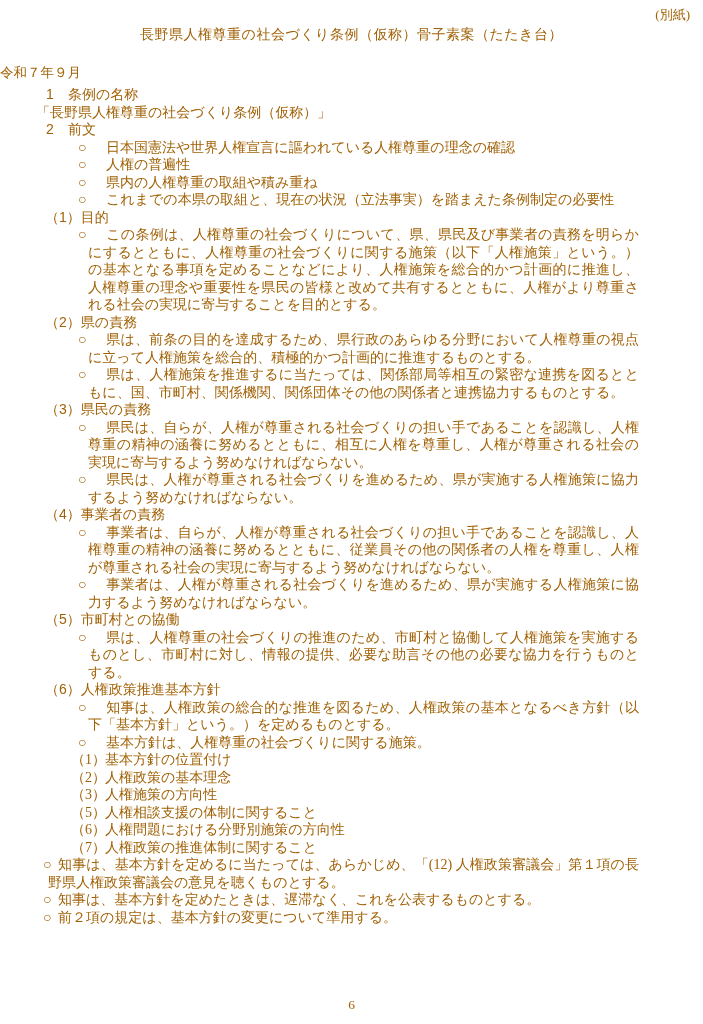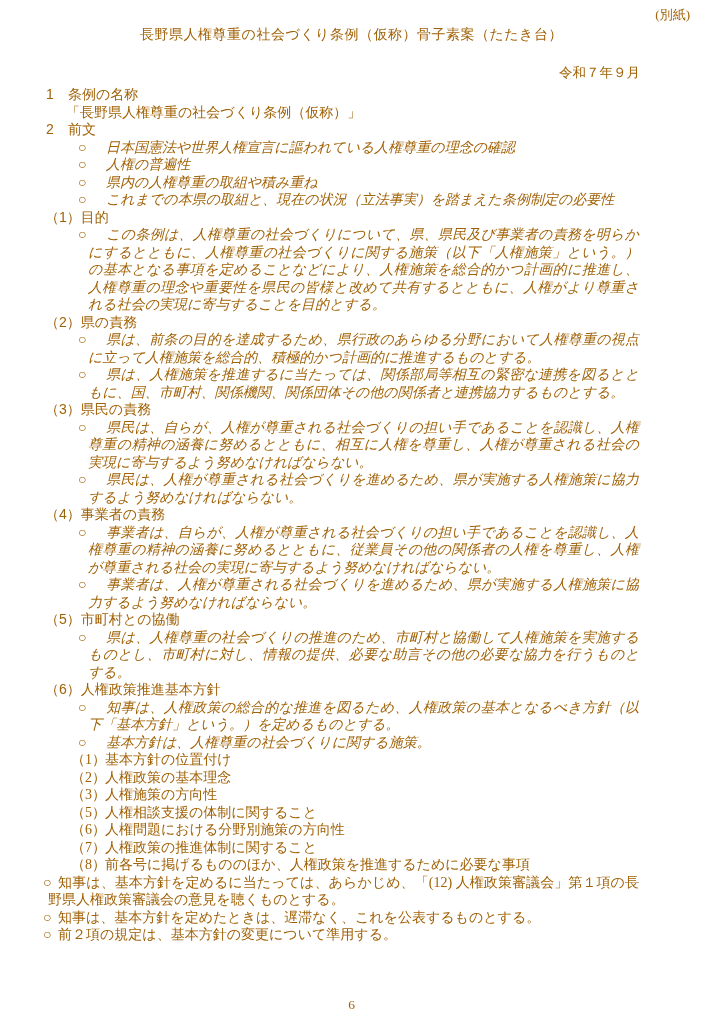--- a/index.html
+++ b/index.html
@@ -18,41 +18,41 @@
   .corner-note{
     position:absolute;top:7px;right:13px;
     font-size:13px;line-height:15px;
   }
   .doc-title{
     position:absolute;top:26px;left:0;width:100%;
     text-align:center;font-size:14px;letter-spacing:.5px;
   }
   .doc-date{
     position:absolute;top:64px;left:0;width:100%;
-    text-align:right;padding-right:63px;box-sizing:border-box;
+    padding-right:63px;box-sizing:border-box;
     font-size:13.5px;
   }
   .doc-body{
     position:absolute;top:86px;left:0;right:16px;
     padding-right:48px;
   }
   .doc-body p{margin:0;text-align:justify;}
 
   
   p.h1{padding-left:46px;}
   p.h1 .h1num{display:inline-block;width:22px;}
 
   
-  p.q{padding-left:66px;}
+  p.q{padding-left:36px;}
 
   
   p.h2{padding-left:45px;}
 
   
-  p.b1{padding-left:88px;text-indent:-10px;font-style:italic;}
+  p.b1{padding-left:88px;text-indent:-10px;}
   p.b1 .mk{display:inline-block;width:28px;text-indent:0;}
 
   
   p.b2{padding-left:48px;text-indent:-5px;}
   p.b2 .mk{display:inline-block;width:15px;text-indent:0;}
 
   
   p.num{padding-left:71px;}
   p.num .mk{display:inline-block;width:34px;}
 
@@ -91,19 +91,18 @@
       <p class="b1"><span class="mk">○</span><span>県は、人権尊重の社会づくりの推進のため、市町村と協働して人権施策を実施するものとし、市町村に対し、情報の提供、必要な助言その他の必要な協力を行うものとする。</span></p>
       <p class="h2 sans"><span>（6）</span><span>人権政策推進基本方針</span></p>
       <p class="b1"><span class="mk">○</span><span>知事は、人権政策の総合的な推進を図るため、人権政策の基本となるべき方針（以下「基本方針」という。）を定めるものとする。</span></p>
       <p class="b1"><span class="mk">○</span><span>基本方針は、人権尊重の社会づくりに関する施策。</span></p>
       <p class="num"><span class="mk">（1）</span><span>基本方針の位置付け</span></p>
       <p class="num"><span class="mk">（2）</span><span>人権政策の基本理念</span></p>
       <p class="num"><span class="mk">（3）</span><span>人権施策の方向性</span></p>
       <p class="num"><span class="mk">（5）</span><span>人権相談支援の体制に関すること</span></p>
       <p class="num"><span class="mk">（6）</span><span>人権問題における分野別施策の方向性</span></p>
       <p class="num"><span class="mk">（7）</span><span>人権政策の推進体制に関すること</span></p>
-      <p class="num"><span class="mk">（8）</span><span>前各号に掲げるもののほか、人権政策を推進するために必要な事項</span></p>
       <p class="b2"><span class="mk">○</span><span>知事は、基本方針を定めるに当たっては、あらかじめ、「(12) 人権政策審議会」第１項の長野県人権政策審議会の意見を聴くものとする。</span></p>
       <p class="b2"><span class="mk">○</span><span>知事は、基本方針を定めたときは、遅滞なく、これを公表するものとする。</span></p>
       <p class="b2"><span class="mk">○</span><span>前２項の規定は、基本方針の変更について準用する。</span></p>
     </div>
   <div class="page-number">6</div>
 </div>
 
 </body></html>

